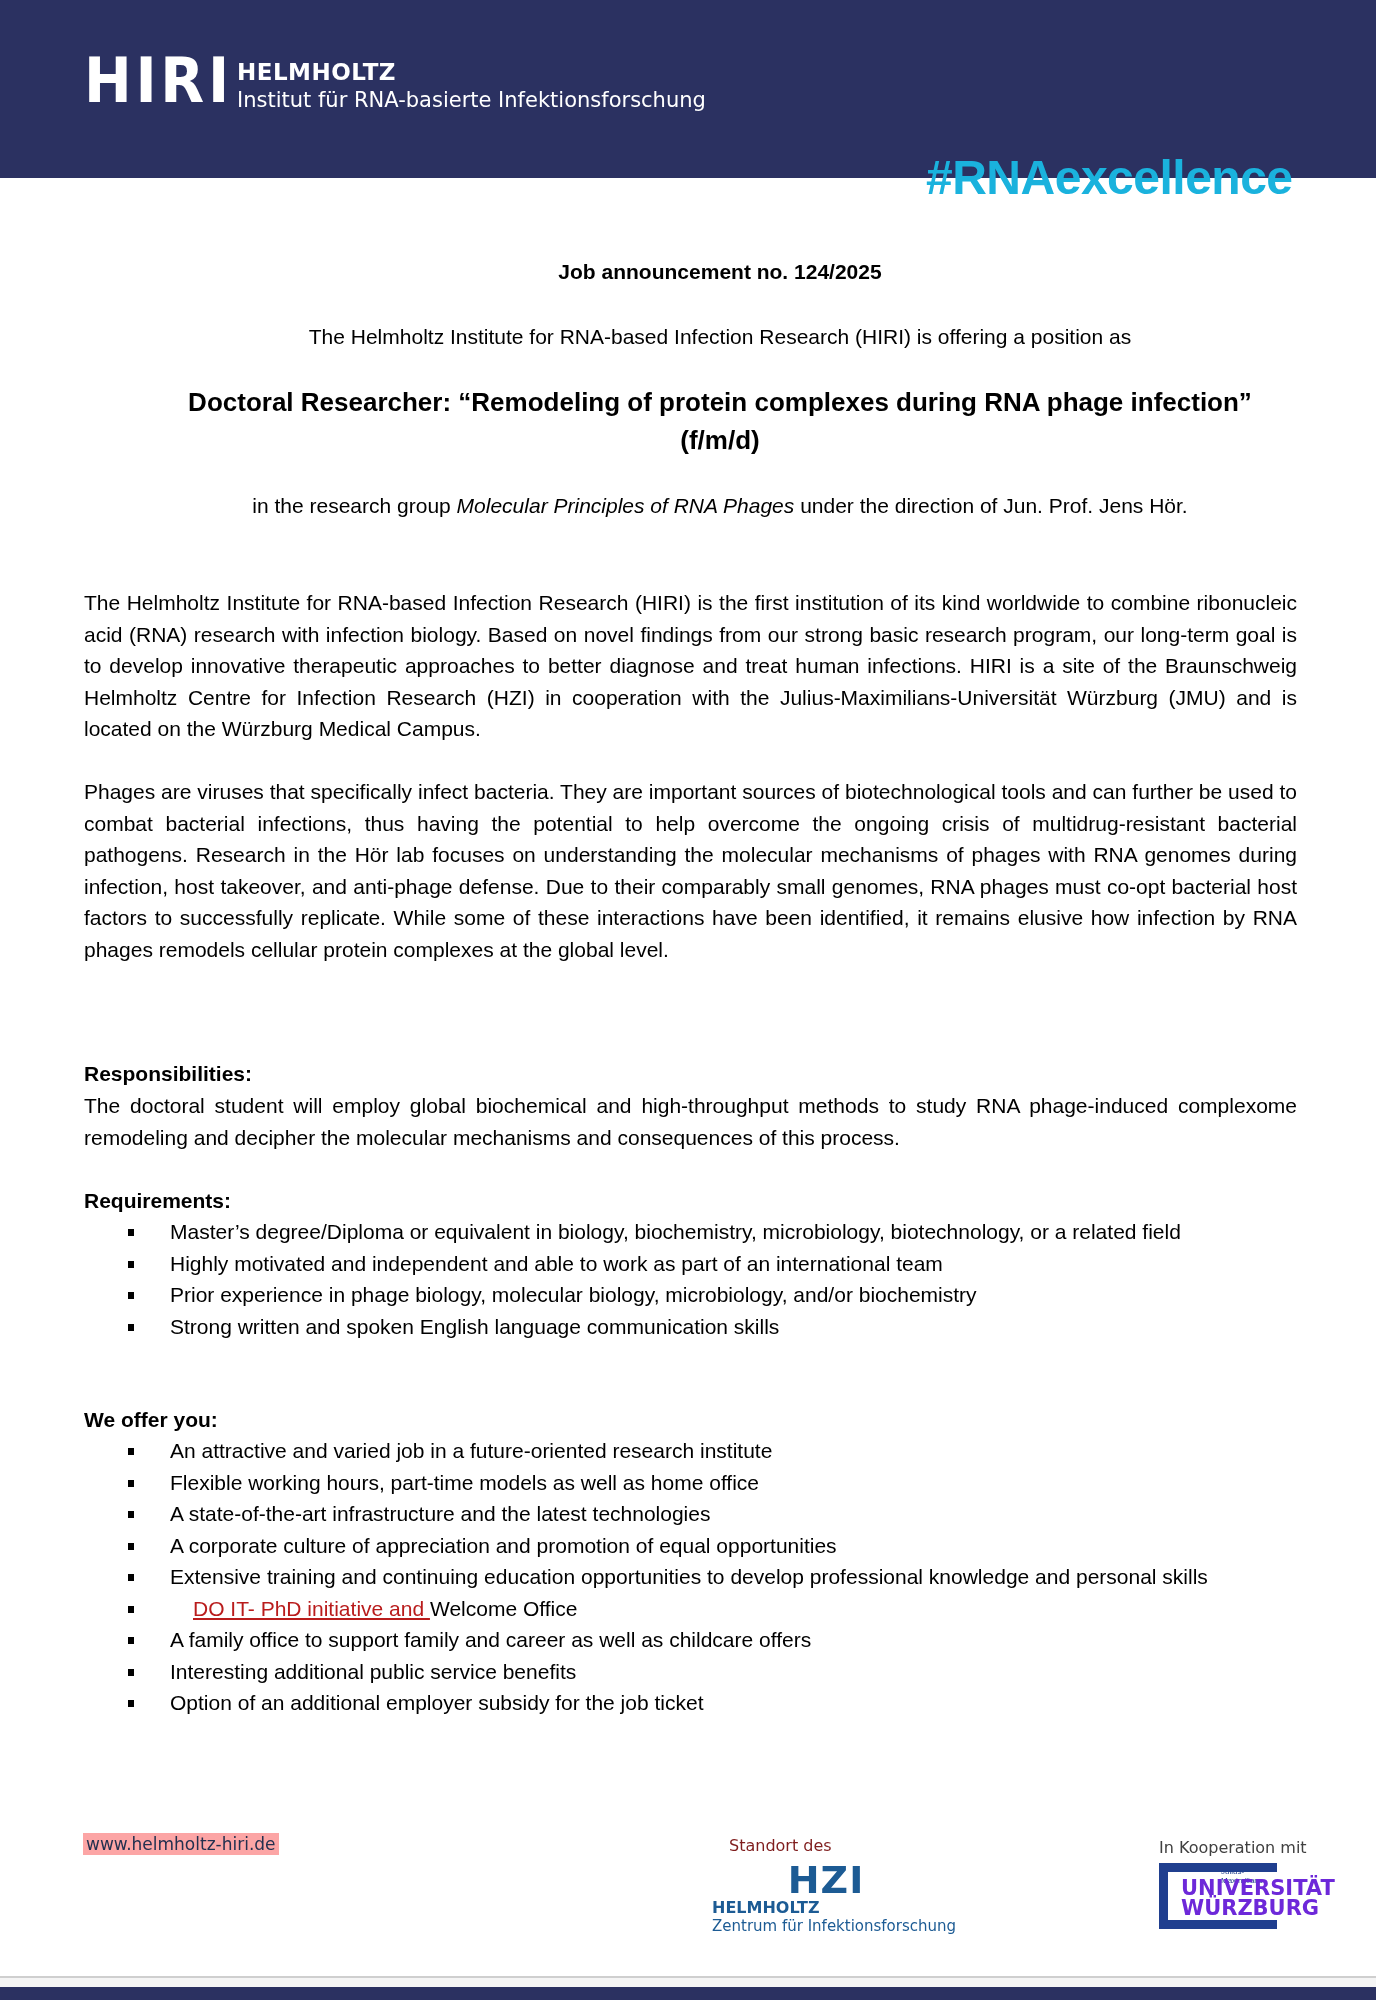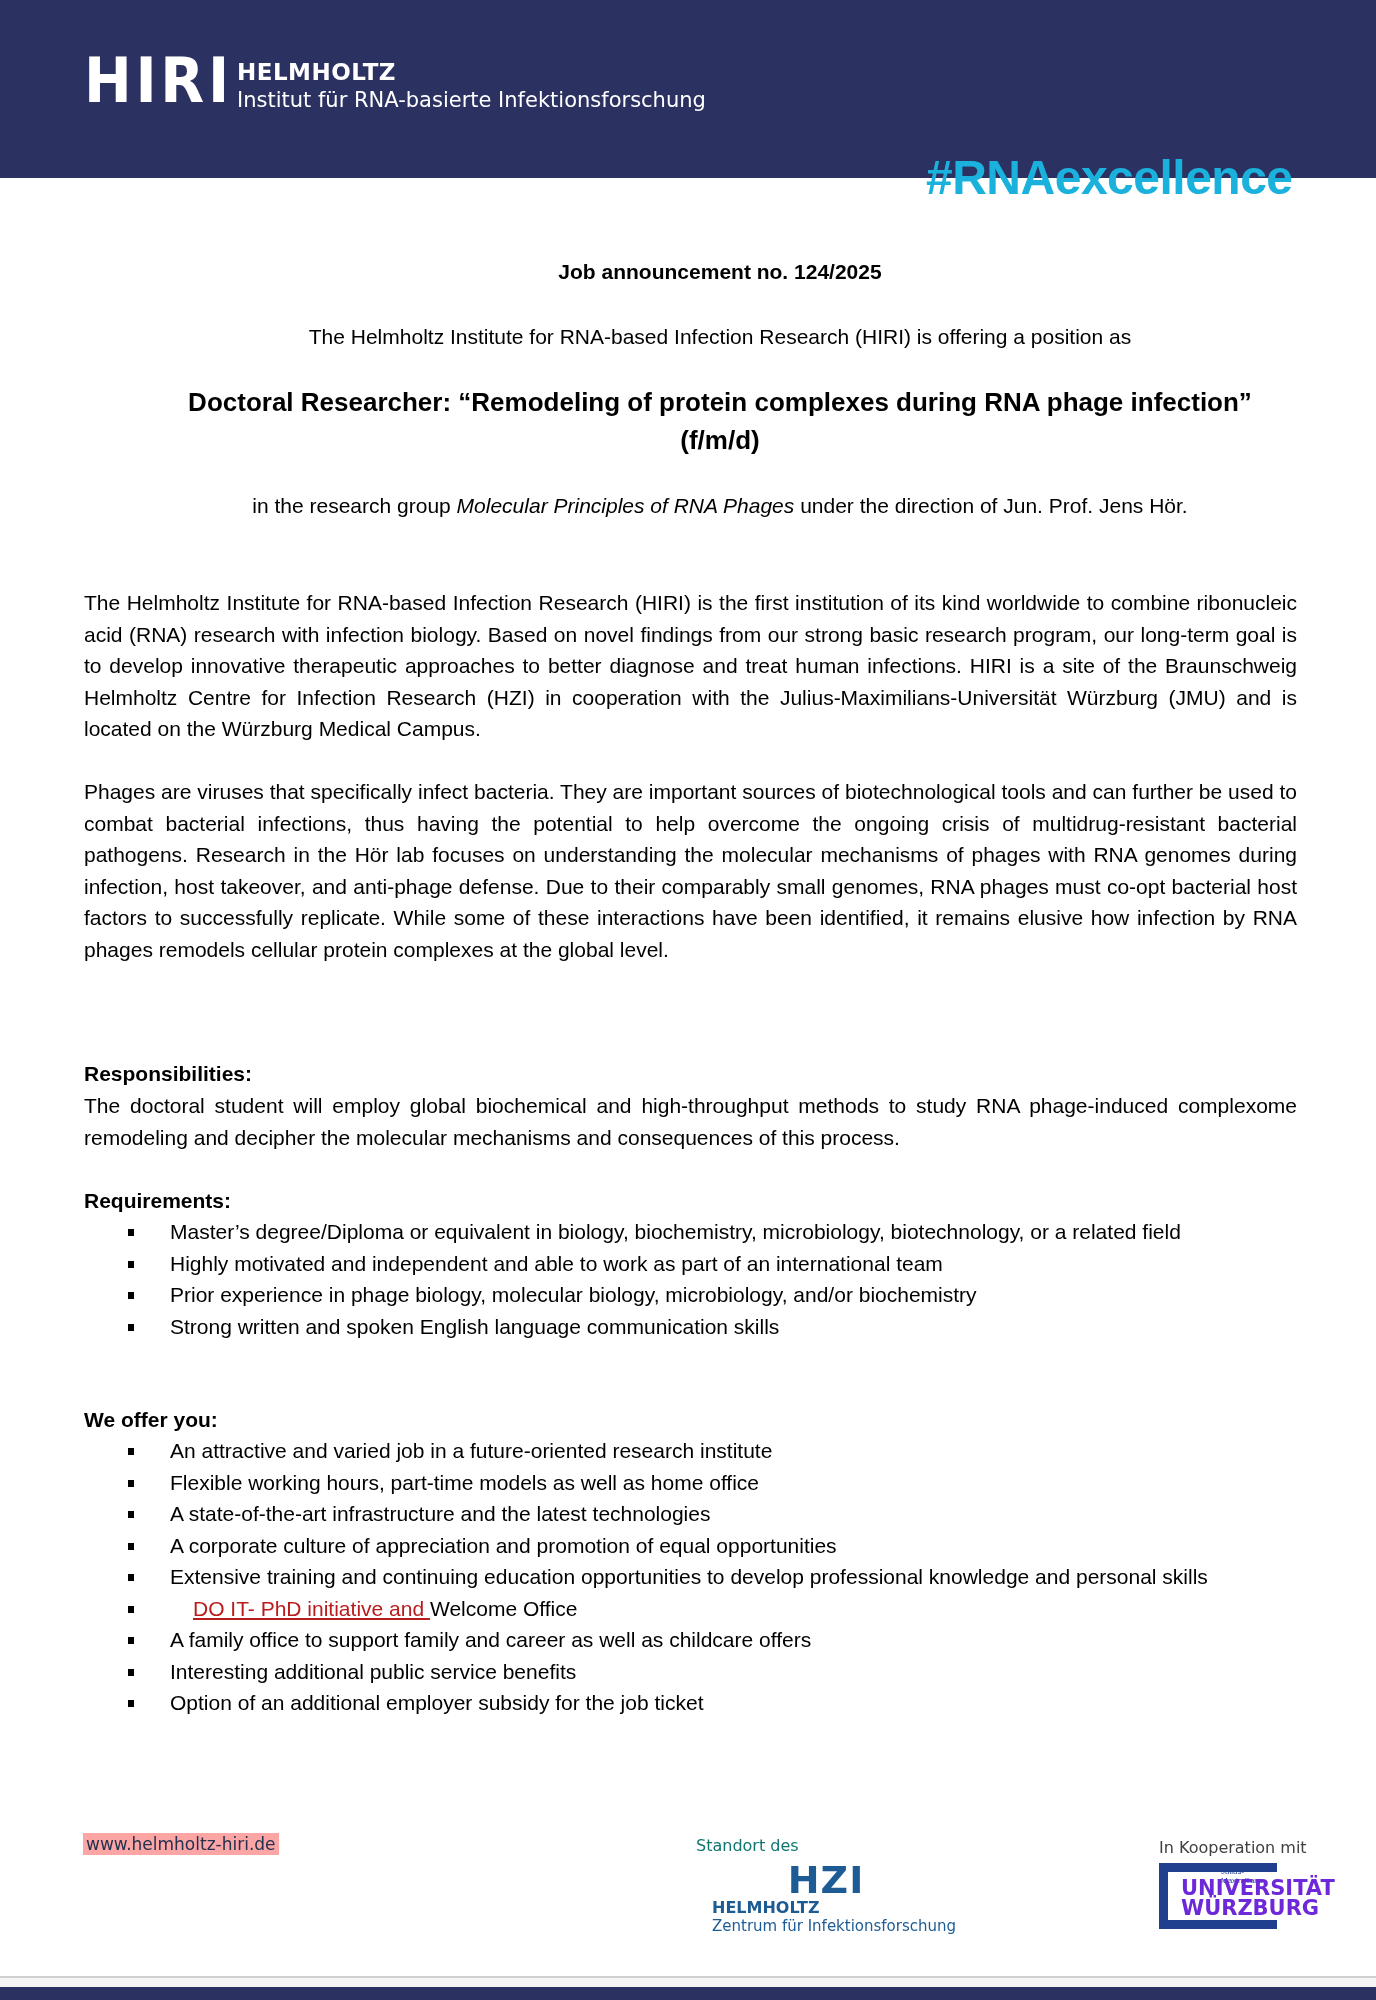--- a/index.html
+++ b/index.html
@@ -55,21 +55,21 @@
     }
     .req-list { top: 1216px; }
     .offer-list { top: 1435px; }
     a.link { color: #b91c1c; text-decoration: underline; margin-left: 23px; }
     .url {
       position: absolute; left: 83px; top: 1833px; padding: 1px 3px;
       background: #fca5a5; color: #23304f; font-size: 17px;
       font-family: "DejaVu Sans", sans-serif;
     }
     .hzi { position: absolute; left: 696px; top: 1836px; }
-    .hzi .standort { font-family: "DejaVu Sans", sans-serif; font-size: 16px; color: #0f766e; }
+    .hzi .standort { font-family: "DejaVu Sans", sans-serif; font-size: 16px; color: #7f1d1d; margin-left: 33px; }
     .hzi .row { display: flex; align-items: center; margin-top: 6px; flex-direction: column; }
     .hzi .mark { font-family: "DejaVu Sans", sans-serif; font-weight: bold; color: #1c5b94; font-size: 38px; letter-spacing: 1px; line-height: 38px; }
     .hzi .txt { margin-left: 16px; color: #1c5b94; font-family: "DejaVu Sans", sans-serif; }
     .hzi .txt .b { font-weight: bold; font-size: 16px; line-height: 18px; }
     .hzi .txt .s { font-size: 15px; line-height: 18px; }
     .jmu { position: absolute; left: 1159px; top: 1838px; }
     .jmu .koop { font-family: "DejaVu Sans", sans-serif; font-size: 16px; color: #404040; }
     .jmu .logo { position: relative; margin-top: 6px; width: 124px; height: 66px; }
     .jmu .bracket {
       position: absolute; left: 0; top: 0; width: 118px; height: 66px;

